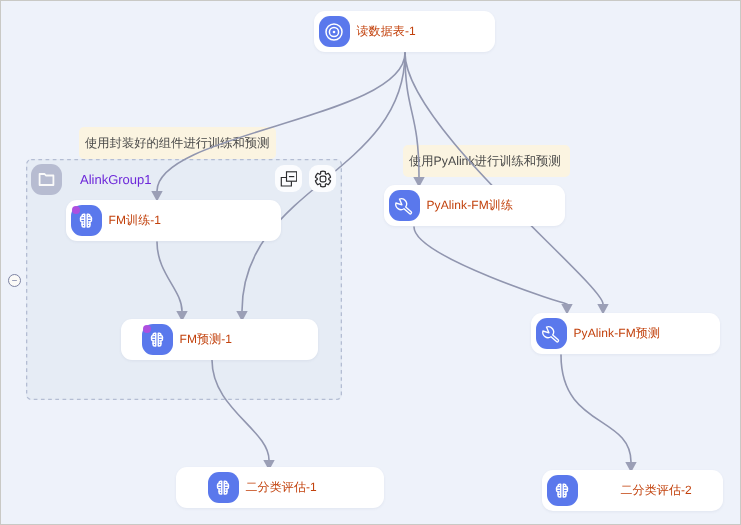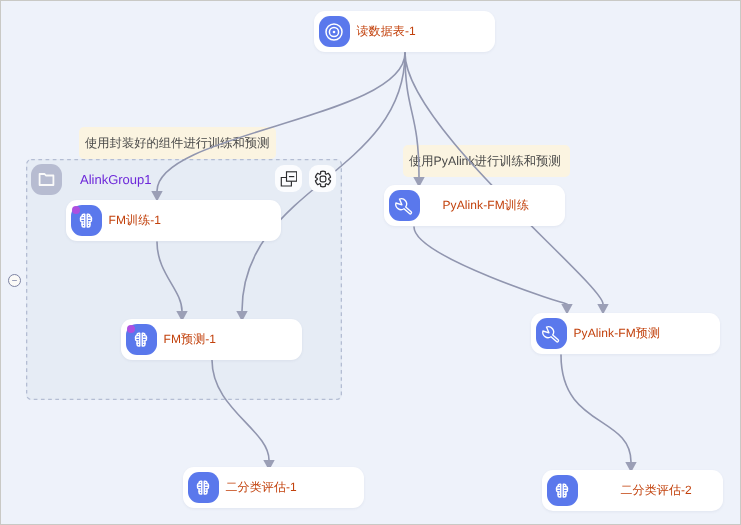--- a/index.html
+++ b/index.html
@@ -138,54 +138,54 @@
           <path d="M9.75 4.2 L8.85 4.2 C7.85 4.2 7.05 5.0 7.05 6.0 L7.05 6.45 C6.15 6.55 5.45 7.3 5.45 8.2 C5.45 8.55 5.56 8.88 5.74 9.15 C5.56 9.42 5.45 9.75 5.45 10.1 C5.45 11.0 6.15 11.75 7.05 11.85 L7.05 15.2 C7.05 16.2 7.85 17.0 8.85 17.0 L9.75 17.0 Z"></path>
           <path d="M7.05 6.45 L8.45 6.45 M5.74 9.15 L8.45 9.15 M7.05 11.85 L8.45 11.85 M7.05 14.25 L8.45 14.25"></path>
           <path d="M12.25 4.2 L13.15 4.2 C14.15 4.2 14.95 5.0 14.95 6.0 L14.95 6.45 C15.85 6.55 16.55 7.3 16.55 8.2 C16.55 8.55 16.44 8.88 16.26 9.15 C16.44 9.42 16.55 9.75 16.55 10.1 C16.55 11.0 15.85 11.75 14.95 11.85 L14.95 15.2 C14.95 16.2 14.15 17.0 13.15 17.0 L12.25 17.0 Z"></path>
           <path d="M14.95 6.45 L13.55 6.45 M16.26 9.15 L13.55 9.15 M14.95 11.85 L13.55 11.85 M14.95 14.25 L13.55 14.25"></path>
         </g>
       </svg>
     </div>
     <div class="lbl">FM训练-1</div>
   </div>
 
-  <div class="node" style="left:120px;top:318px;width:181px;height:41px;">
+  <div class="node" style="left:120px;top:318px;width:181px;height:41px;padding-left:16px;">
     <div class="ic" style="background:#5a78ec;">
       <span class="badge"></span>
       <svg width="22" height="22" viewBox="0 0 22 22" aria-hidden="true">
         <g fill="none" stroke="#fff" stroke-width="1.45" stroke-linejoin="round" stroke-linecap="round">
           <path d="M9.75 4.2 L8.85 4.2 C7.85 4.2 7.05 5.0 7.05 6.0 L7.05 6.45 C6.15 6.55 5.45 7.3 5.45 8.2 C5.45 8.55 5.56 8.88 5.74 9.15 C5.56 9.42 5.45 9.75 5.45 10.1 C5.45 11.0 6.15 11.75 7.05 11.85 L7.05 15.2 C7.05 16.2 7.85 17.0 8.85 17.0 L9.75 17.0 Z"></path>
           <path d="M7.05 6.45 L8.45 6.45 M5.74 9.15 L8.45 9.15 M7.05 11.85 L8.45 11.85 M7.05 14.25 L8.45 14.25"></path>
           <path d="M12.25 4.2 L13.15 4.2 C14.15 4.2 14.95 5.0 14.95 6.0 L14.95 6.45 C15.85 6.55 16.55 7.3 16.55 8.2 C16.55 8.55 16.44 8.88 16.26 9.15 C16.44 9.42 16.55 9.75 16.55 10.1 C16.55 11.0 15.85 11.75 14.95 11.85 L14.95 15.2 C14.95 16.2 14.15 17.0 13.15 17.0 L12.25 17.0 Z"></path>
           <path d="M14.95 6.45 L13.55 6.45 M16.26 9.15 L13.55 9.15 M14.95 11.85 L13.55 11.85 M14.95 14.25 L13.55 14.25"></path>
         </g>
       </svg>
     </div>
     <div class="lbl">FM预测-1</div>
   </div>
 
-  <div class="node" style="left:383px;top:184px;width:181px;height:41px;gap:16px;">
+  <div class="node" style="left:383px;top:184px;width:181px;height:41px;">
     <div class="ic" style="background:#5a78ec;">
       <svg width="22" height="22" viewBox="0 0 22 22" aria-hidden="true">
         <path d="M2.92,8.0 A5.3,5.3 0 0 0 11.0,13.7 L16.45,18.55 A1.2,1.2 0 0 0 18.15,16.85 L12.7,12.0 A5.3,5.3 0 0 0 6.46,4.06 L8.92,9.84 Z" fill="none" stroke="#fff" stroke-width="1.35" stroke-linejoin="round"></path>
       </svg>
     </div>
     <div class="lbl">PyAlink-FM训练</div>
   </div>
 
   <div class="node" style="left:530px;top:312px;width:189px;height:41px;">
     <div class="ic" style="background:#5a78ec;">
       <svg width="22" height="22" viewBox="0 0 22 22" aria-hidden="true">
         <path d="M2.92,8.0 A5.3,5.3 0 0 0 11.0,13.7 L16.45,18.55 A1.2,1.2 0 0 0 18.15,16.85 L12.7,12.0 A5.3,5.3 0 0 0 6.46,4.06 L8.92,9.84 Z" fill="none" stroke="#fff" stroke-width="1.35" stroke-linejoin="round"></path>
       </svg>
     </div>
     <div class="lbl">PyAlink-FM预测</div>
   </div>
 
-  <div class="node" style="left:182px;top:466px;width:181px;height:41px;">
+  <div class="node" style="left:175px;top:466px;width:181px;height:41px;padding-left:27px;">
     <div class="ic" style="background:#5a78ec;">
       <svg width="22" height="22" viewBox="0 0 22 22" aria-hidden="true">
         <g fill="none" stroke="#fff" stroke-width="1.45" stroke-linejoin="round" stroke-linecap="round">
           <path d="M9.75 4.2 L8.85 4.2 C7.85 4.2 7.05 5.0 7.05 6.0 L7.05 6.45 C6.15 6.55 5.45 7.3 5.45 8.2 C5.45 8.55 5.56 8.88 5.74 9.15 C5.56 9.42 5.45 9.75 5.45 10.1 C5.45 11.0 6.15 11.75 7.05 11.85 L7.05 15.2 C7.05 16.2 7.85 17.0 8.85 17.0 L9.75 17.0 Z"></path>
           <path d="M7.05 6.45 L8.45 6.45 M5.74 9.15 L8.45 9.15 M7.05 11.85 L8.45 11.85 M7.05 14.25 L8.45 14.25"></path>
           <path d="M12.25 4.2 L13.15 4.2 C14.15 4.2 14.95 5.0 14.95 6.0 L14.95 6.45 C15.85 6.55 16.55 7.3 16.55 8.2 C16.55 8.55 16.44 8.88 16.26 9.15 C16.44 9.42 16.55 9.75 16.55 10.1 C16.55 11.0 15.85 11.75 14.95 11.85 L14.95 15.2 C14.95 16.2 14.15 17.0 13.15 17.0 L12.25 17.0 Z"></path>
           <path d="M14.95 6.45 L13.55 6.45 M16.26 9.15 L13.55 9.15 M14.95 11.85 L13.55 11.85 M14.95 14.25 L13.55 14.25"></path>
         </g>
       </svg>
     </div>

